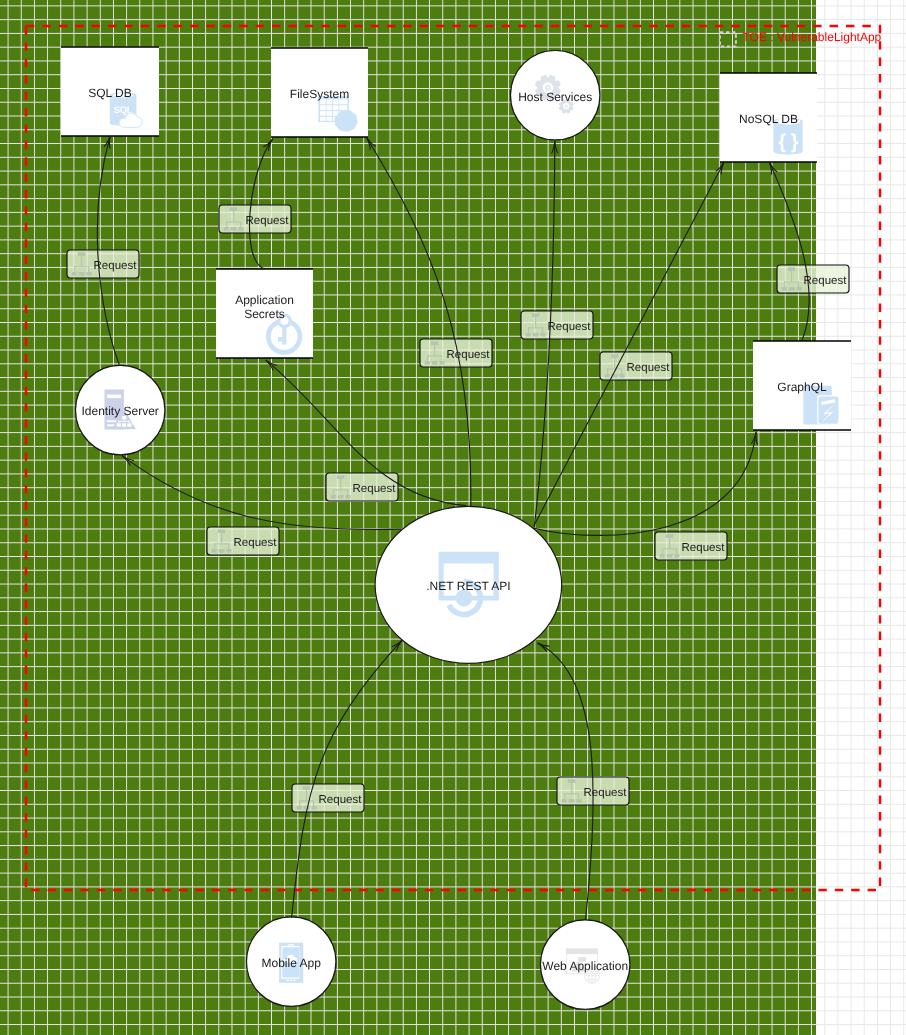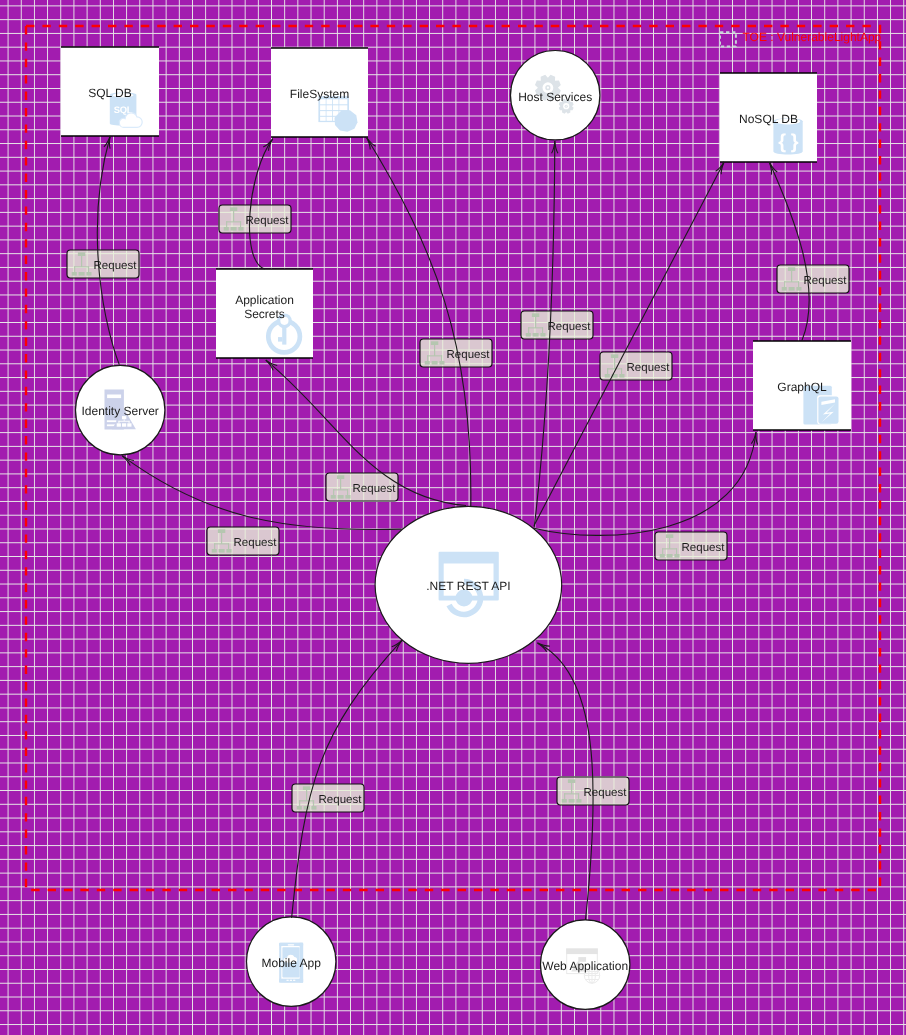--- a/index.html
+++ b/index.html
@@ -1,20 +1,20 @@
 <!DOCTYPE html>
 <html><head>
 <meta charset="utf-8">
 <title>Threat Model Diagram</title>
 <style>
   html,body{margin:0;padding:0;background:#ffffff;}
   body{width:906px;height:1035px;overflow:hidden;
        font-family:"Liberation Sans",sans-serif;
        -webkit-font-smoothing:antialiased;text-rendering:geometricPrecision;}
-  #canvas{position:relative;width:906px;height:1035px;background:#a21caf;}
+  #canvas{position:relative;width:816px;height:1035px;background:#4d7c0f;}
   #grid{position:absolute;left:0;top:0;width:906px;height:1035px;
     background-image:
       linear-gradient(to right,#e7e7e7 1px,transparent 1px),
       linear-gradient(to bottom,#e7e7e7 1px,transparent 1px);
     background-size:13.18px 13.78px;
     background-position:7.6px 5.4px;}
   svg.diagram{position:absolute;left:0;top:0;width:906px;height:1035px;overflow:visible;}
   .node-label{font-family:"Liberation Sans",sans-serif;font-size:12px;fill:#1b1b1b;}
   .flow-label-text{font-family:"Liberation Sans",sans-serif;font-size:11.5px;fill:#1b1b1b;}
   .toe-label{font-family:"Liberation Sans",sans-serif;font-size:12px;fill:#fe0000;}

